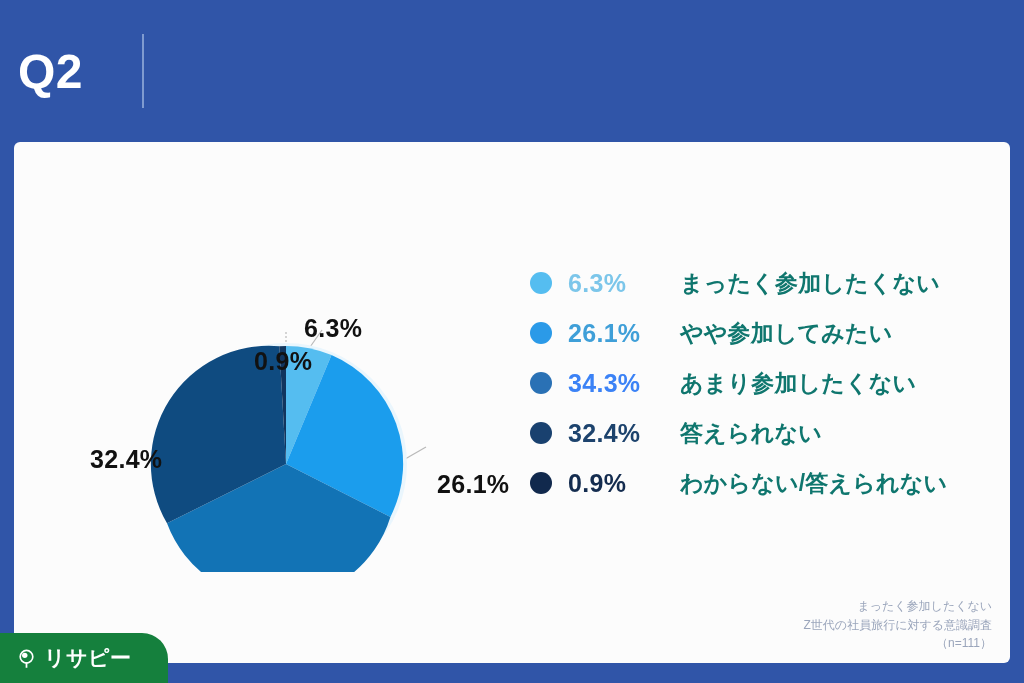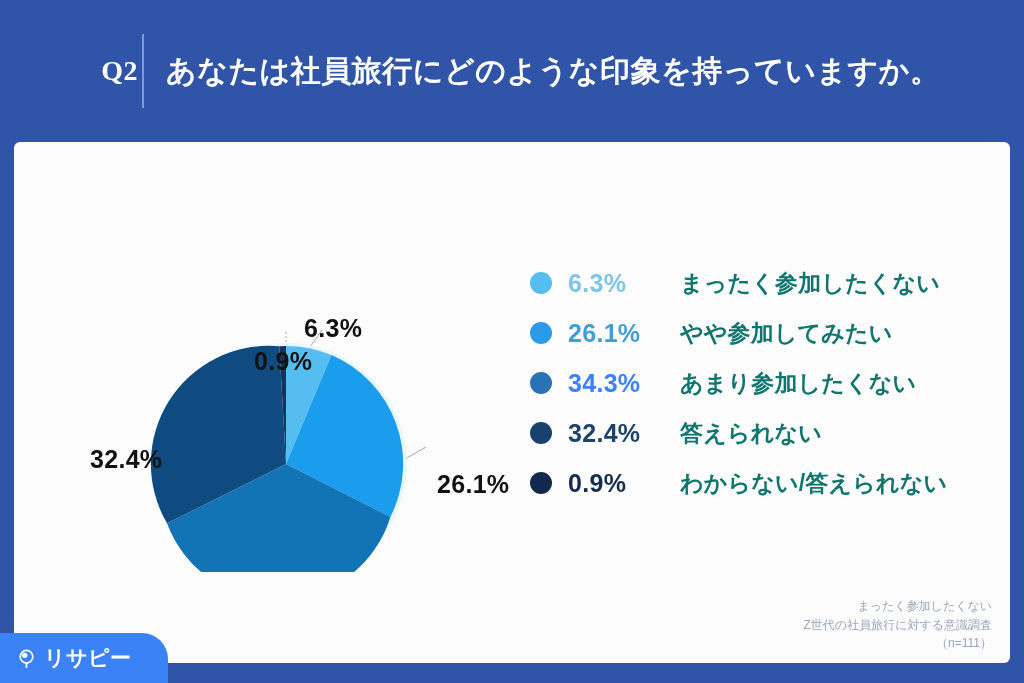--- a/index.html
+++ b/index.html
@@ -19,27 +19,26 @@
   .header {
     position: absolute;
     left: 0; top: 0;
     width: 1024px;
     height: 142px;
     display: flex;
     align-items: center;
   }
   .header-qnum {
     width: 120px;
-    text-align: right;
+    text-align: left;
     color: #ffffff;
-    font-size: 28px;
+    font-size: 48px;
     font-weight: bold;
     letter-spacing: 0.5px;
     margin-left: 18px;
-    font-family: Liberation Serif, serif;
   }
   .header-divider {
     width: 2px;
     height: 74px;
     background: #7f9bd0;
     margin: 0 22px 0 4px;
   }
   .header-title {
     color: #ffffff;
     font-size: 30px;
@@ -129,21 +128,21 @@
     line-height: 1.55;
   }
 
   
   .logo-tab {
     position: absolute;
     left: 0;
     bottom: 0;
     width: 168px;
     height: 50px;
-    background: #3b82f6;
+    background: #15803d;
     border-top-right-radius: 26px;
     display: flex;
     align-items: center;
     padding-left: 16px;
     box-sizing: border-box;
   }
   .logo-icon {
     width: 21px;
     height: 21px;
     flex: 0 0 auto;
@@ -155,21 +154,20 @@
     font-weight: bold;
     letter-spacing: 0.5px;
   }
 </style>
 </head>
 <body>
 
 <div class="header">
   <div class="header-qnum">Q2</div>
   <div class="header-divider"></div>
-  <div class="header-title">あなたは社員旅行にどのような印象を持っていますか。</div>
 </div>
 
 <div class="card">
 
   <div class="chart-area">
 
     <svg class="pie-svg" width="440" height="420" viewBox="0 0 440 420">
 
       <g stroke="#b9b9b9" stroke-width="1.2" fill="none">
         <line x1="242" y1="215" x2="268" y2="178"></line>

